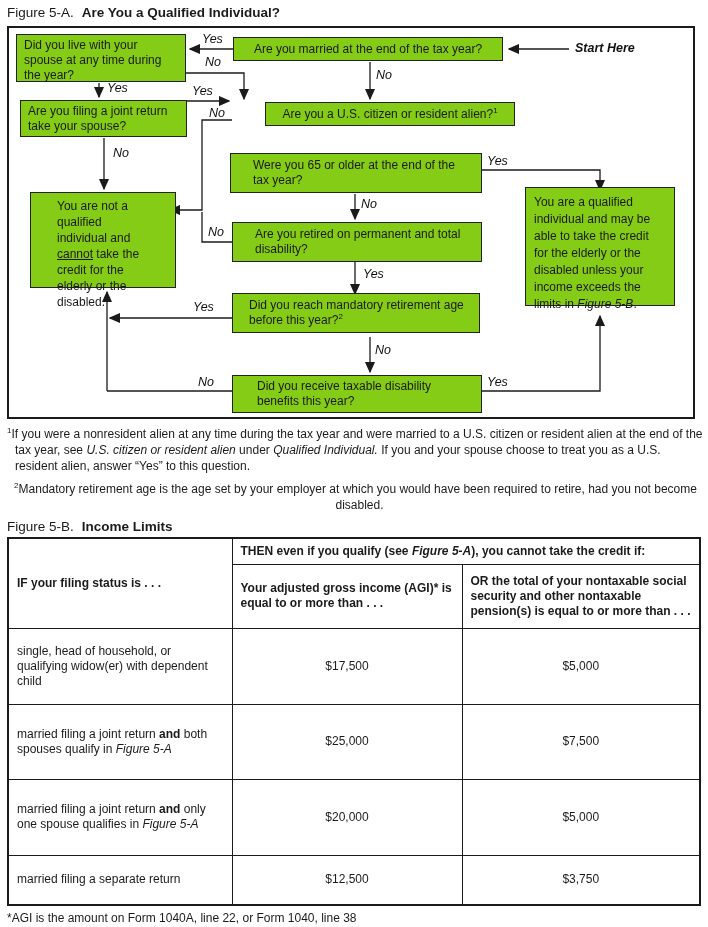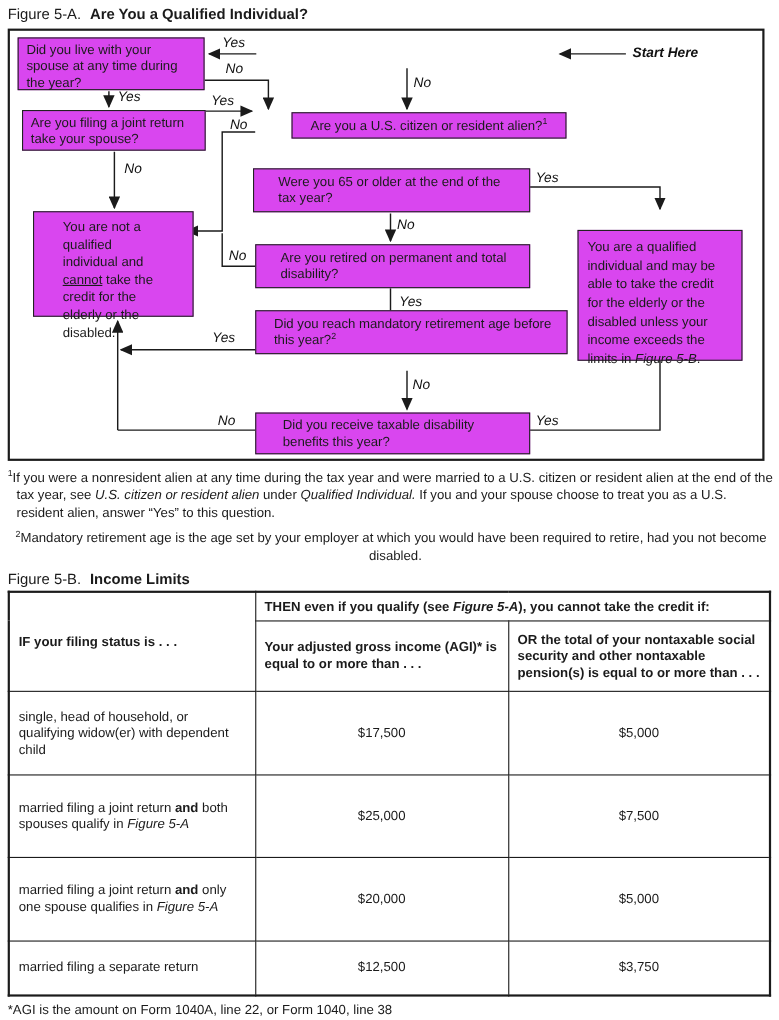--- a/index.html
+++ b/index.html
@@ -16,21 +16,21 @@
   .figtitle .prefix{font-weight:400;}
   .figtitle .bold{font-weight:700;margin-left:8px;}
   
   .flow{
     position:relative;margin-top:6px;
     width:688px;height:393px;
     border:2px solid #1b1b1b;box-sizing:border-box;
   }
   .fbox{
     position:absolute;box-sizing:border-box;
-    border:1.5px solid #222;background:#d946ef;
+    border:1.5px solid #222;background:#84cc16;
     font-size:12px;line-height:15px;
     padding:3px 7px;
   }
   .fbox.center{display:flex;align-items:center;justify-content:center;text-align:center;padding:0 4px;}
   .fbox.vcent{display:flex;align-items:center;}
   sup{font-size:8px;vertical-align:super;line-height:0;}
   .u{text-decoration:underline;}
   .it{font-style:italic;}
   .flabel{
     position:absolute;font-style:italic;font-size:12.5px;color:#111;
@@ -94,46 +94,49 @@
         <polyline points="223,290 101,290" marker-end="url(#ah)"></polyline>
         <polyline points="98,363 98,264" marker-end="url(#ah)"></polyline>
         <polyline points="223,363 98,363"></polyline>
         <polyline points="361,309 361,344" marker-end="url(#ah)"></polyline>
         <polyline points="471,363 591,363 591,288" marker-end="url(#ah)"></polyline>
       </g>
     </svg>
 
     <div class="fbox" style="left:7px;top:6px;width:170px;height:48px;"><span>Did you live with your spouse at any time during the year?</span></div>
 
+    <div class="fbox center" style="left:224px;top:9px;width:270px;height:24px;">
+        <span>Are you married at the end of the tax year?</span>
+      </div>
 
     <div class="fbox" style="left:11px;top:72px;width:167px;height:37px;"><span>Are you filing a joint return take your spouse?</span></div>
 
     <div class="fbox center" style="left:223px;top:74px;width:250px;height:24px;margin-left:33px;">
         <span><span>Are you a U.S. citizen or resident alien?</span><sup>1</sup></span>
       </div>
 
     <div class="fbox vcent" style="left:221px;top:125px;width:252px;height:40px;padding-left:22px;padding-right:10px;">
         <span>Were you 65 or older at the end of the tax year?</span>
       </div>
 
     <div class="fbox" style="left:21px;top:164px;width:146px;height:96px;line-height:16px;padding:5px 26px;"><span>You are not a qualified individual and </span><span class="u">cannot</span><span> take the credit for the elderly or the disabled.</span></div>
 
     <div class="fbox vcent" style="left:223px;top:194px;width:250px;height:40px;padding-left:22px;padding-right:10px;">
         <span>Are you retired on permanent and total disability?</span>
       </div>
 
-    <div class="fbox vcent" style="left:223px;top:254px;width:284px;height:40px;padding-left:16px;padding-right:8px;">
+    <div class="fbox vcent" style="left:223px;top:265px;width:248px;height:40px;padding-left:16px;padding-right:8px;">
         <span><span>Did you reach mandatory retirement age before this year?</span><sup>2</sup></span>
       </div>
 
     <div class="fbox vcent" style="left:223px;top:347px;width:250px;height:38px;padding-left:24px;padding-right:8px;">
         <span>Did you receive taxable disability benefits this year?</span>
       </div>
 
-    <div class="fbox" style="left:516px;top:181px;width:150px;height:119px;line-height:17px;padding:6px 8px;"><span>You are a qualified individual and may be able to take the credit for the elderly or the disabled unless your income exceeds the limits in </span><span class="it">Figure 5-B</span><span>.</span></div>
+    <div class="fbox" style="left:516px;top:159px;width:150px;height:119px;line-height:17px;padding:6px 8px;"><span>You are a qualified individual and may be able to take the credit for the elderly or the disabled unless your income exceeds the limits in </span><span class="it">Figure 5-B</span><span>.</span></div>
 
     <span class="flabel" style="left:193px;top:4px;">Yes</span>
     <span class="flabel" style="left:196px;top:27px;">No</span>
     <span class="flabel" style="left:367px;top:40px;">No</span>
     <span class="flabel" style="left:98px;top:53px;">Yes</span>
     <span class="flabel" style="left:183px;top:56px;">Yes</span>
     <span class="flabel" style="left:200px;top:78px;">No</span>
     <span class="flabel" style="left:104px;top:118px;">No</span>
     <span class="flabel" style="left:478px;top:126px;">Yes</span>
     <span class="flabel" style="left:352px;top:169px;">No</span>

